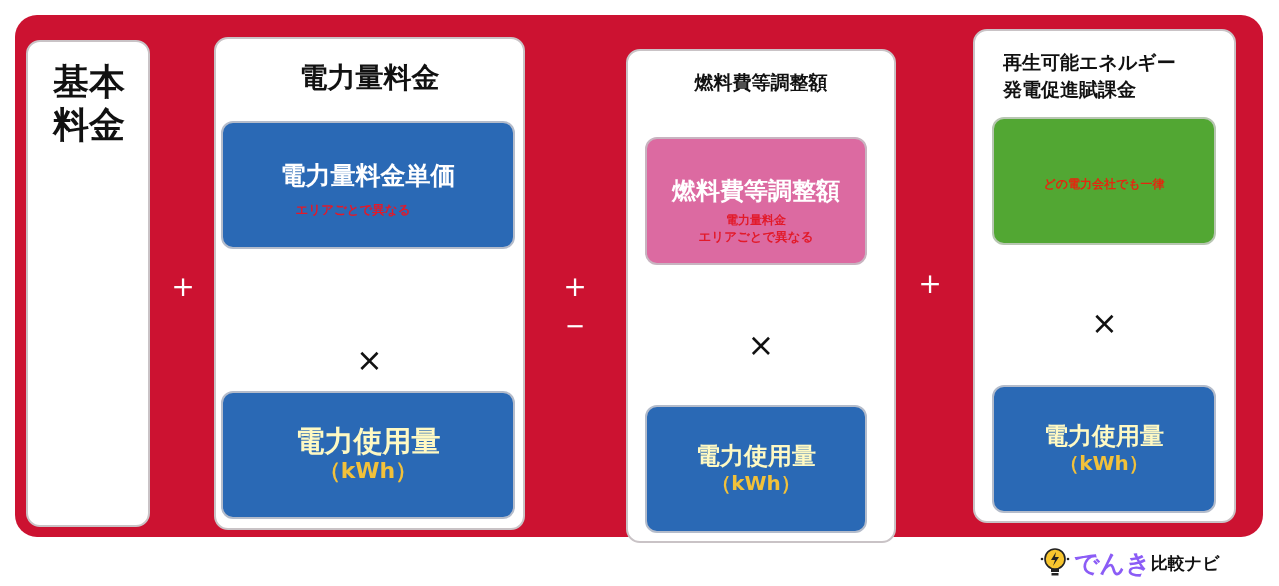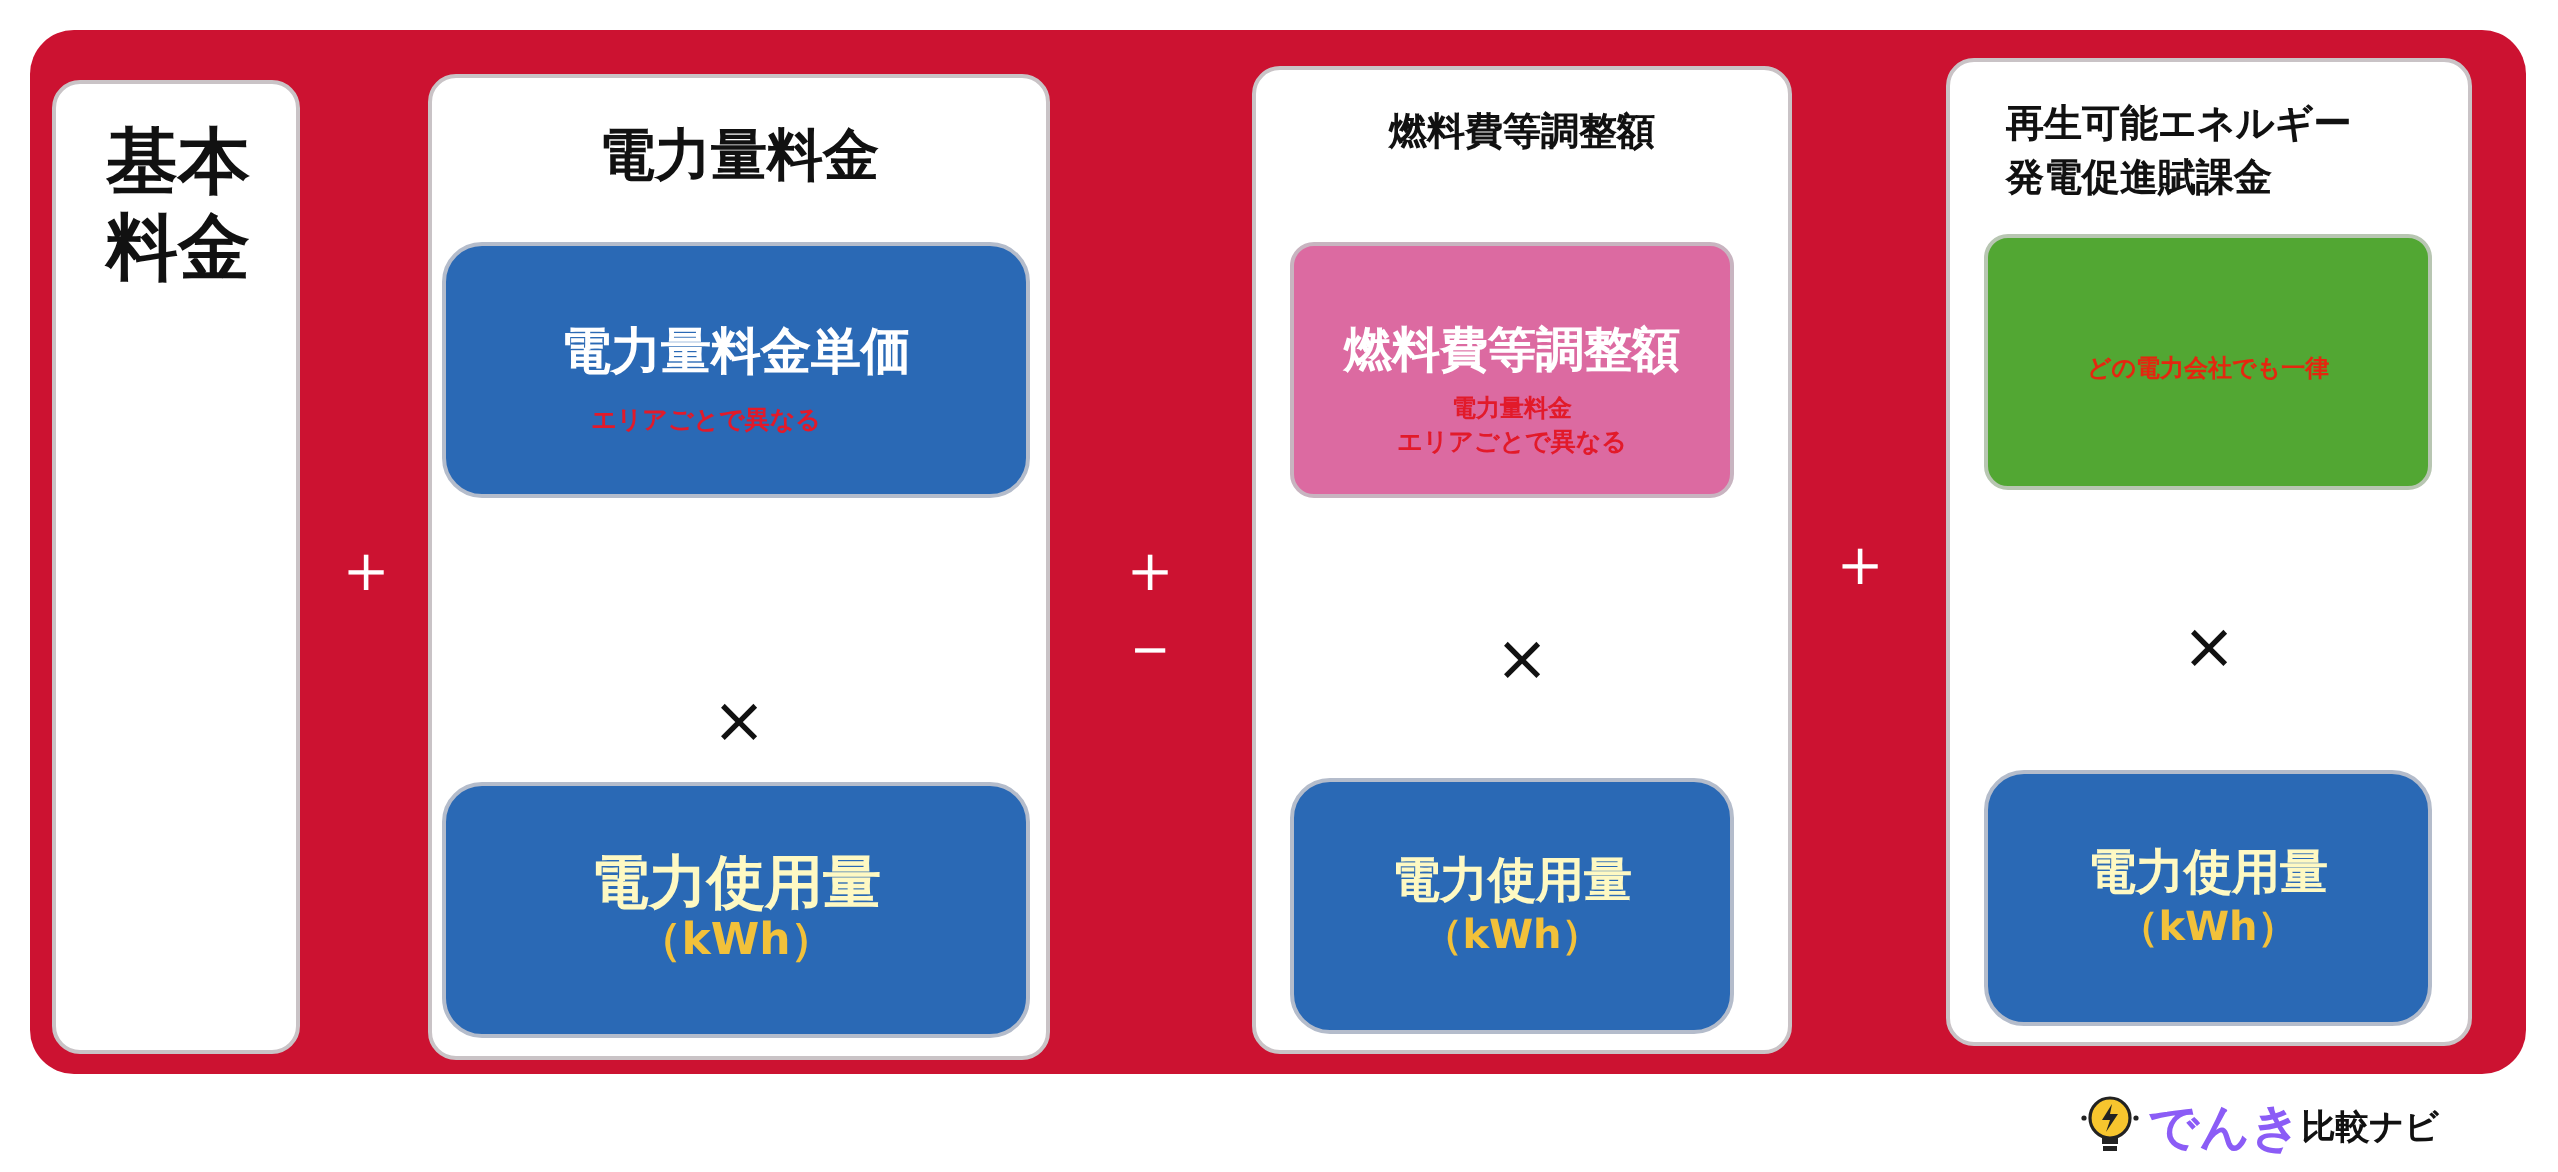--- a/index.html
+++ b/index.html
@@ -16,21 +16,21 @@
   }
   .card-title {
     position: absolute; left: 0; right: 0; text-align: center;
     color: #111111; font-weight: bold; line-height: 1.2;
   }
   .box {
     position: absolute; border-radius: 12px; border: 2px solid #b4bccb;
     display: flex; flex-direction: column; align-items: center; justify-content: center;
     text-align: center;
   }
-  .box.blue { background: #2a69b5; border-radius: 20px; }
+  .box.blue { background: #2a69b5; }
   .box.pink { background: #dc6aa1; border-color: #c8b4c0; }
   .box.green { background: #52a733; border-color: #b8c6b2; }
   .box-title { color: #ffffff; font-weight: bold; }
   .box-note { color: #e21a2a; font-weight: bold; font-size: 11px; line-height: 1.3; }
   .box.green .box-note { color: #e5260f; }
   .usage-title { color: #fef9c3; font-weight: bold; line-height: 1.15; }
   .usage-unit { color: #f2c13a; font-weight: bold; line-height: 1.2; }
 
   .op { position: absolute; color: #ffffff; font-size: 34px; line-height: 1; text-align: center; width: 40px; }
   .times { position: absolute; left: 0; right: 0; text-align: center; color: #111111; font-size: 32px; line-height: 1; }
@@ -63,21 +63,21 @@
   <div class="times" style="top:305px;">×</div>
   <div class="box blue" style="left:5px;top:352px;width:294px;height:128px;">
     <div class="usage-title" style="font-size:29px;">電力使用量</div>
     <div class="usage-unit" style="font-size:22px;">（kWh）</div>
   </div>
 </div>
 
 <div class="op" style="left:555px;top:268px;">＋</div>
 <div class="op" style="left:555px;top:307px;">－</div>
 
-<div class="card" style="left:626px;top:33px;width:270px;height:494px;">
+<div class="card" style="left:626px;top:49px;width:270px;height:494px;">
   <div class="card-title" style="top:20px;font-size:19px;">燃料費等調整額</div>
   <div class="box pink" style="left:17px;top:86px;width:222px;height:128px;">
     <div class="box-title" style="font-size:24px;margin-top:18px;">燃料費等調整額</div>
     <div class="box-note" style="margin-top:6px;font-size:12px;">電力量料金</div>
     <div class="box-note" style="font-size:12.5px;">エリアごとで異なる</div>
   </div>
   <div class="times" style="top:278px;">×</div>
   <div class="box blue" style="left:17px;top:354px;width:222px;height:128px;">
     <div class="usage-title" style="font-size:24px;">電力使用量</div>
     <div class="usage-unit" style="font-size:20px;">（kWh）</div>

